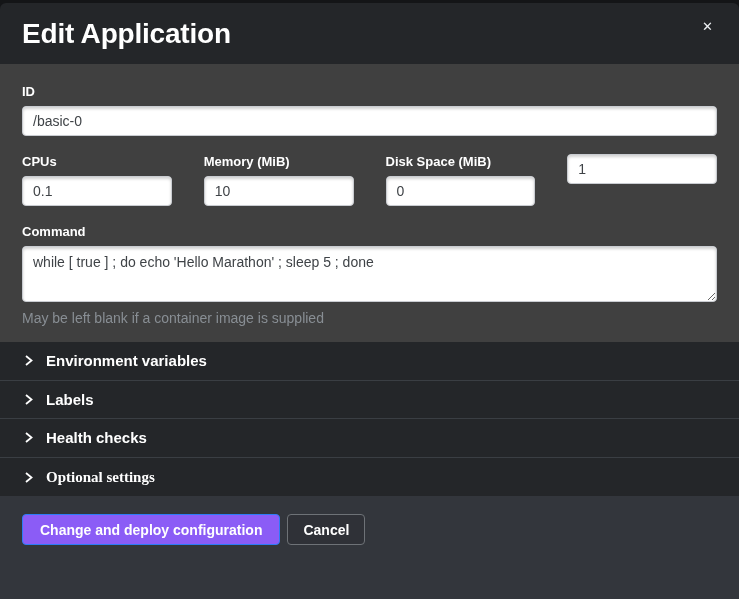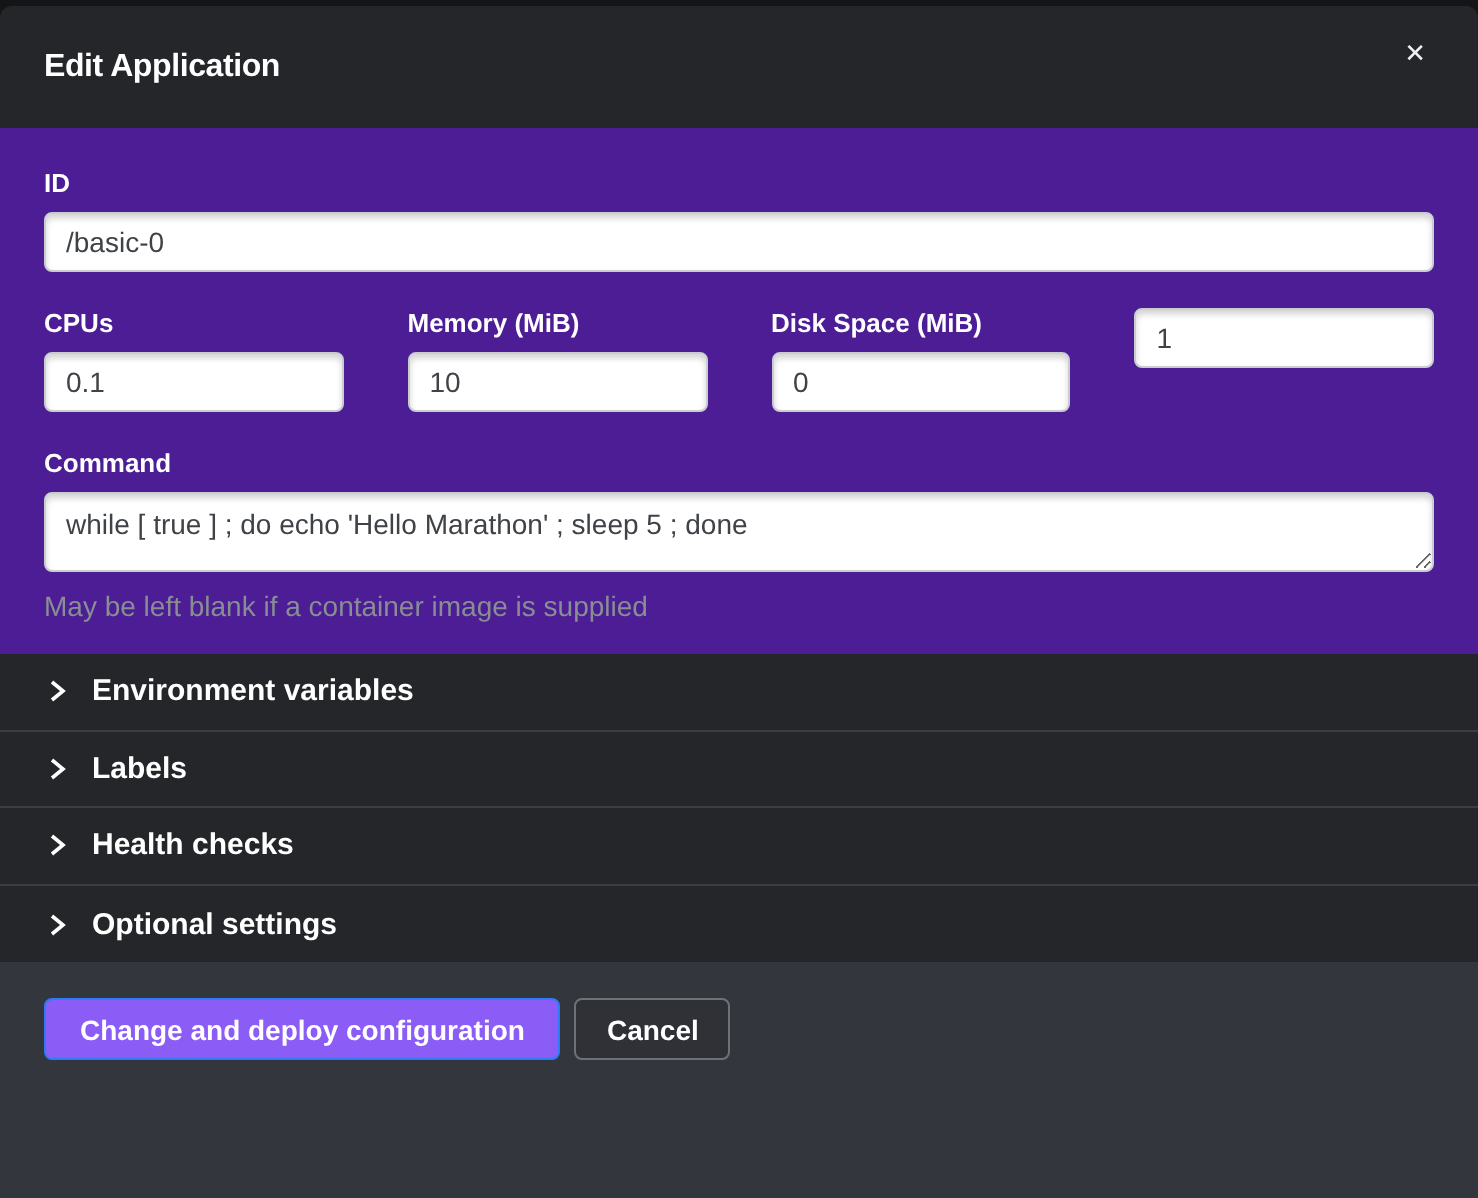--- a/index.html
+++ b/index.html
@@ -22,38 +22,38 @@
     height: 61px;
     flex: 0 0 61px;
     background: #242629;
     display: flex;
     align-items: center;
     justify-content: space-between;
     padding: 0 22px 0 22px;
   }
   .modal-title {
     color: #ffffff;
-    font-size: 16px;
+    font-size: 28px;
     font-weight: 700;
     letter-spacing: -0.2px;
   }
   .close-btn {
     background: none;
     border: none;
     color: #eef1f4;
     font-size: 13px;
     line-height: 1;
     cursor: pointer;
     padding: 4px;
     margin-top: -14px;
     font-family: "Liberation Sans", sans-serif;
   }
   
   .modal-body {
-    background: #4c1d95;
+    background: #404040;
     padding: 20px 22px 16px 22px;
     flex: 0 0 auto;
   }
   .field-label {
     display: block;
     color: #ffffff;
     font-size: 13px;
     font-weight: 700;
     margin-bottom: 7px;
   }
@@ -63,21 +63,21 @@
     border: 1px solid #c9ccd1;
     border-radius: 4px;
     box-shadow: inset 0 2px 3px rgba(0,0,0,0.18);
     color: #3f4347;
     font-size: 14px;
     font-family: "Liberation Sans", "DejaVu Sans", sans-serif;
     outline: none;
   }
   .text-input { height: 30px; padding: 0 10px; }
   .text-area {
-    height: 40px;
+    height: 56px;
     padding: 6px 10px;
     resize: vertical;
     line-height: 1.35;
   }
   .group { margin-bottom: 18px; }
   .group.last { margin-bottom: 0; }
   .grid-4 {
     display: grid;
     grid-template-columns: repeat(4, 1fr);
     column-gap: 32px;
@@ -93,21 +93,21 @@
     flex: 0 0 auto;
   }
   .section-row {
     height: 38.6px;
     display: flex;
     align-items: center;
     padding: 0 22px;
     cursor: pointer;
     border-bottom: 1px solid #3a3e43;
   }
-  .section-row:last-child { border-bottom: none; }
+  .section-row:last-child { border-bottom: none; font-family: Liberation Serif, serif; }
   .chevron {
     display: inline-flex;
     width: 13px;
     height: 13px;
     margin-right: 11px;
     flex: 0 0 auto;
   }
   .section-label {
     color: #ffffff;
     font-size: 15px;

